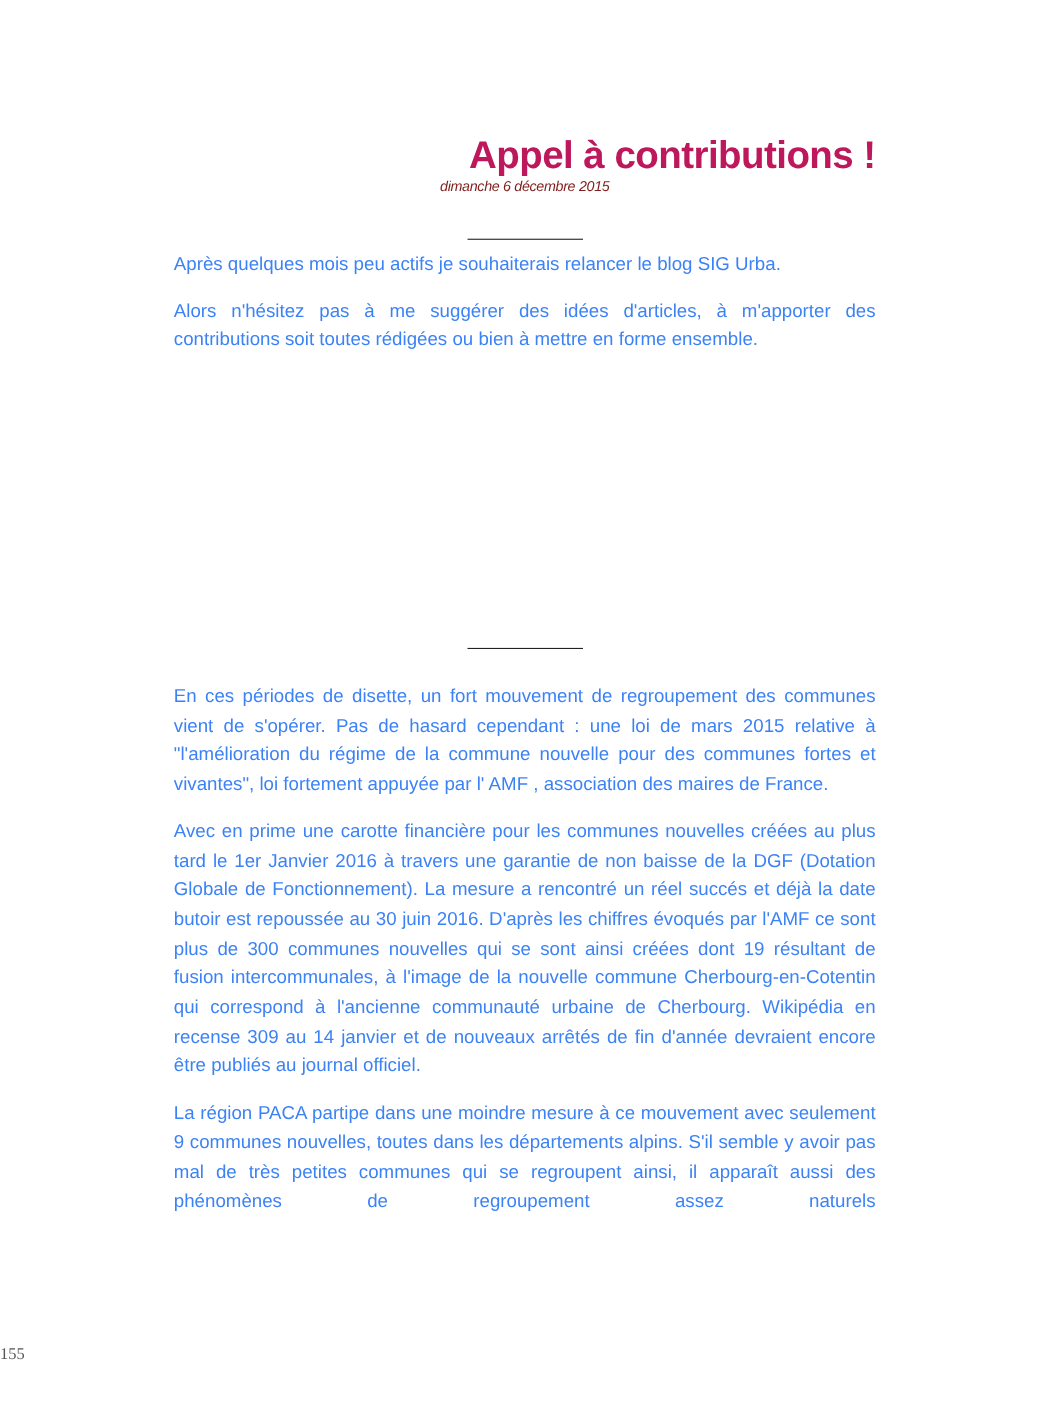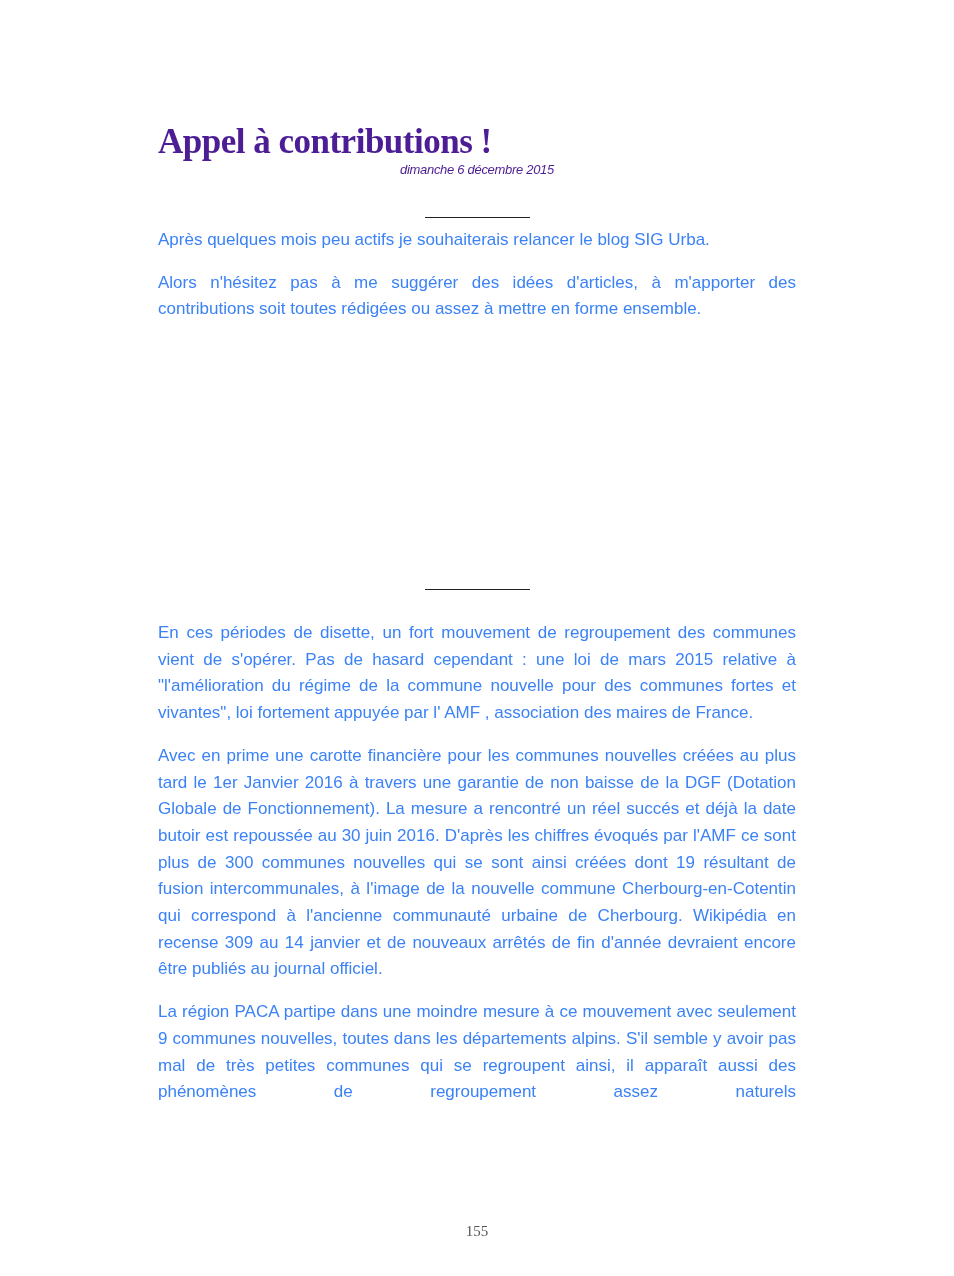--- a/index.html
+++ b/index.html
@@ -1,34 +1,34 @@
 <!DOCTYPE html>
 <html><head>
 <meta charset="utf-8">
 <style>
   html, body { margin: 0; padding: 0; background: #ffffff; }
   body { width: 954px; height: 1276px; position: relative; overflow: hidden; }
   .page { position: absolute; left: 0; top: 0; width: 954px; height: 1276px; }
   .content { position: absolute; left: 158px; width: 638px; }
   .article-title {
-    font-family: Liberation Serif, serif;
+    font-family: Liberation Sans, sans-serif;
     font-weight: bold;
     font-size: 35px;
     line-height: 40px;
-    color: #4c1d95;
-    text-align: left;
+    color: #be185d;
+    text-align: right;
     margin: 0;
     letter-spacing: -0.5px;
   }
   .article-date {
     font-family: "Liberation Sans", sans-serif;
     font-style: italic;
     font-size: 13px;
     line-height: 16px;
-    color: #4c1d95;
+    color: #7f1d1d;
     text-align: center;
     margin: 0;
     letter-spacing: -0.3px;
   }
   .separator {
     width: 105px;
     height: 1px;
     background: #222222;
     margin: 0 auto;
   }
@@ -37,41 +37,40 @@
     font-size: 17px;
     line-height: 26.7px;
     color: #3b82f6;
     text-align: justify;
     margin: 0;
   }
   .page-number {
     position: absolute;
     left: 0; width: 954px;
     top: 1223px;
-    text-align: center;
     font-family: "Liberation Serif", serif;
     font-size: 15px;
     color: #555555;
   }
 </style>
 </head>
 <body>
 
 <div class="page">
 
   <div class="content" style="top:122px;">
     <h1 class="article-title">Appel à contributions !</h1>
     <p class="article-date">dimanche 6 décembre 2015</p>
   </div>
   <div class="content" style="top:217px;">
     <div class="separator"></div>
   </div>
   <div class="content" style="top:227px;">
     <p class="para" style="text-align:left;">Après quelques mois peu actifs je souhaiterais relancer le blog SIG Urba.</p>
-    <p class="para" style="margin-top:16px;">Alors n'hésitez pas à me suggérer des idées d'articles, à m'apporter des contributions soit toutes rédigées ou assez à mettre en forme ensemble.</p>
+    <p class="para" style="margin-top:16px;">Alors n'hésitez pas à me suggérer des idées d'articles, à m'apporter des contributions soit toutes rédigées ou bien à mettre en forme ensemble.</p>
   </div>
 
   <div class="content" style="top:589px;">
     <div class="separator"></div>
   </div>
   <div class="content" style="top:620px;">
     <p class="para">En ces périodes de disette, un fort mouvement de regroupement des communes vient de s'opérer. Pas de hasard cependant : une loi de mars 2015 relative à "l'amélioration du régime de la commune nouvelle pour des communes fortes et vivantes", loi fortement appuyée par l' AMF , association des maires de France.</p>
     <p class="para" style="margin-top:16px;">Avec en prime une carotte financière pour les communes nouvelles créées au plus tard le 1er Janvier 2016 à travers une garantie de non baisse de la DGF (Dotation Globale de Fonctionnement). La mesure a rencontré un réel succés et déjà la date butoir est repoussée au 30 juin 2016. D'après les chiffres évoqués par l'AMF ce sont plus de 300 communes nouvelles qui se sont ainsi créées dont 19 résultant de fusion intercommunales, à l'image de la nouvelle commune Cherbourg-en-Cotentin qui correspond à l'ancienne communauté urbaine de Cherbourg. Wikipédia en recense 309 au 14 janvier et de nouveaux arrêtés de fin d'année devraient encore être publiés au journal officiel.</p>
     <p class="para" style="margin-top:16px; text-align-last: justify;">La région PACA partipe dans une moindre mesure à ce mouvement avec seulement 9 communes nouvelles, toutes dans les départements alpins. S'il semble y avoir pas mal de très petites communes qui se regroupent ainsi, il apparaît aussi des phénomènes de regroupement assez naturels</p>
   </div>

